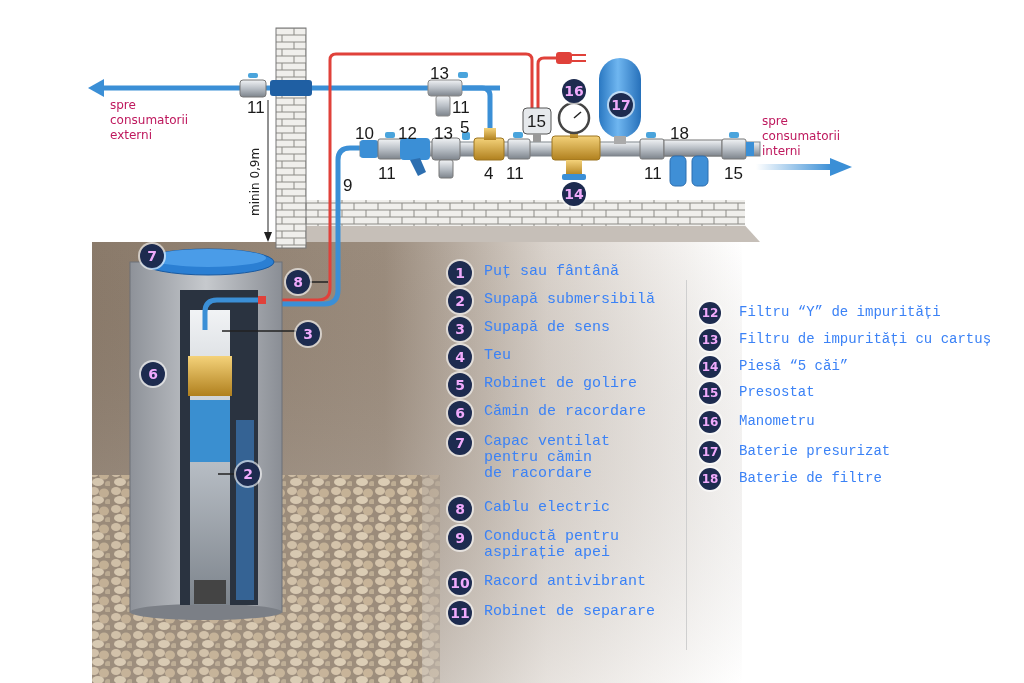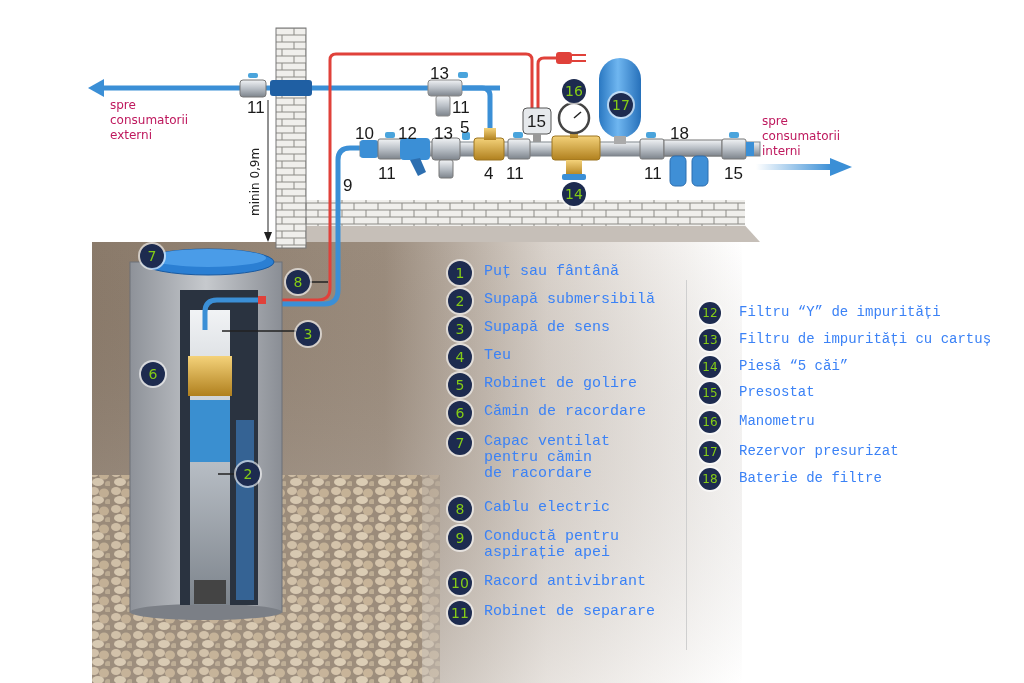--- a/index.html
+++ b/index.html
@@ -1,18 +1,18 @@
 <!DOCTYPE html>
 <html><head>
 <meta charset="utf-8">
 <style>
   html,body{margin:0;padding:0;background:#fff;}
   body{width:1024px;height:683px;position:relative;overflow:hidden;font-family:"DejaVu Sans","Liberation Sans",sans-serif;color:#1d1d1d;}
   #scene{position:absolute;left:0;top:0;width:1024px;height:683px;}
-  .badge{position:absolute;width:24px;height:24px;border-radius:50%;background:#1d2b4f;color:#84cc16;font-weight:normal;font-size:14px;display:flex;align-items:center;justify-content:center;box-shadow:0 0 0 2px rgba(255,255,255,.6);}
+  .badge{position:absolute;width:24px;height:24px;border-radius:50%;background:#1d2b4f;color:#f0abfc;font-weight:bold;font-size:14px;display:flex;align-items:center;justify-content:center;box-shadow:0 0 0 2px rgba(255,255,255,.6);}
   .badge.sm{width:22px;height:22px;font-size:12px;}
   .num{position:absolute;font-size:17px;color:#1a1a1a;font-family:"Liberation Sans",sans-serif;}
   .dir-label{position:absolute;font-size:12px;line-height:15px;color:#be185d;}
   .legend-item{position:absolute;display:flex;align-items:flex-start;gap:12px;}
   .legend-item .badge{position:static;flex:0 0 auto;}
   .legend-text{font-size:15px;line-height:16px;color:#3b82f6;font-family:Liberation Mono, monospace;white-space:pre-line;padding-top:3px;}
   .legend-item.right .legend-text{font-size:14px;padding-top:2px;margin-left:6px;}
   .vline{position:absolute;left:686px;top:280px;width:1px;height:370px;background:#cfcfcf;}
   .min-label{position:absolute;left:242px;top:200px;transform:rotate(-90deg);transform-origin:left top;font-size:12px;color:#222;white-space:nowrap;}
 </style>
@@ -269,19 +269,19 @@
   <div class="legend-item right" style="left:699px;top:382px;">
       <div class="badge sm">15</div>
       <span class="legend-text">Presostat</span>
     </div>
   <div class="legend-item right" style="left:699px;top:411px;">
       <div class="badge sm">16</div>
       <span class="legend-text">Manometru</span>
     </div>
   <div class="legend-item right" style="left:699px;top:441px;">
       <div class="badge sm">17</div>
-      <span class="legend-text">Rezervor presurizat</span>
+      <span class="legend-text">Baterie presurizat</span>
     </div>
   <div class="legend-item right" style="left:699px;top:468px;">
       <div class="badge sm">18</div>
       <span class="legend-text">Baterie de filtre</span>
     </div>
 </div>
 
 </body></html>

